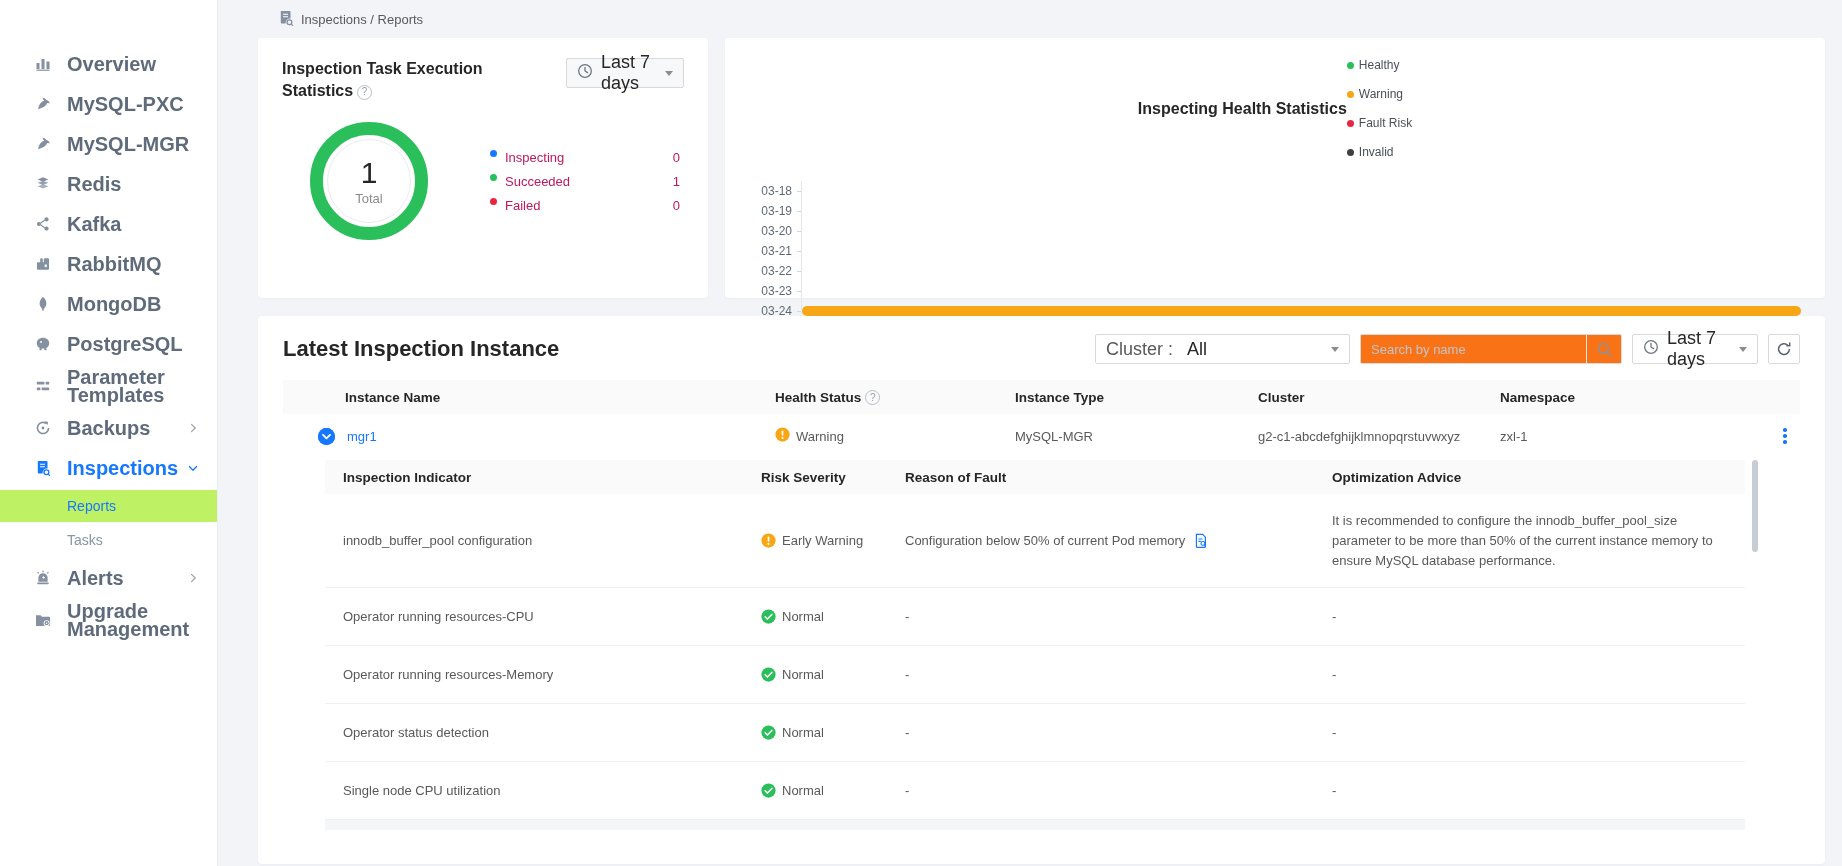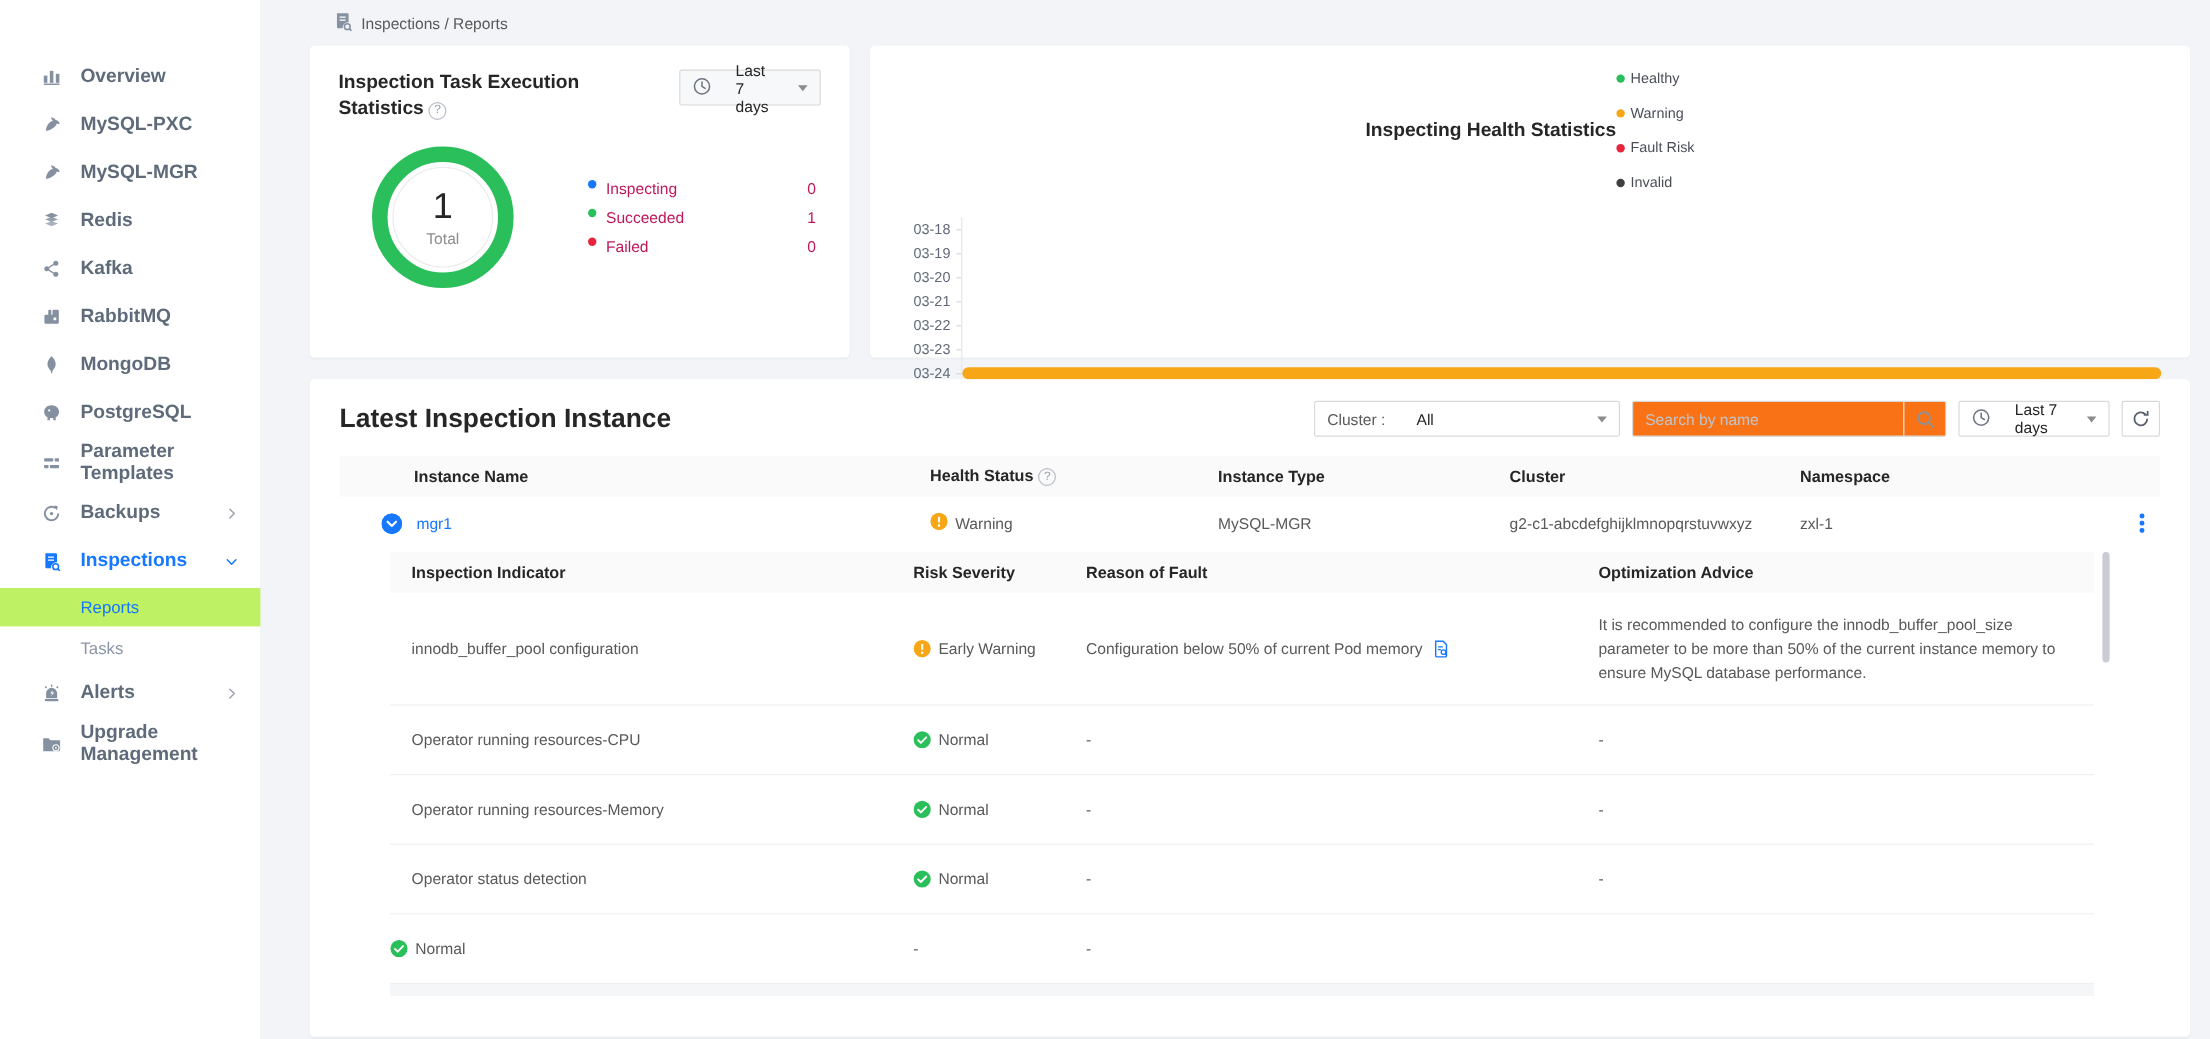--- a/index.html
+++ b/index.html
@@ -4,40 +4,40 @@
 <style>
   * { margin:0; padding:0; box-sizing:border-box; }
   html,body { width:1842px; height:866px; overflow:hidden; }
   body { font-family:"Liberation Sans", sans-serif; background:#f2f4f8; color:#595959; }
   .page { display:flex; width:1842px; height:866px; }
 
   
   .sidebar { width:218px; background:#fff; border-right:1px solid #ebedf0; padding-top:44px; flex:none; }
   .side-item { display:flex; align-items:center; min-height:40px; padding:4px 18px 4px 34px; cursor:pointer; }
   .side-item .sicon { width:17px; height:17px; flex:none; display:flex; align-items:center; justify-content:center; margin-right:16px; }
-  .side-item .slabel { font-size:16px; font-weight:600; color:#5f6b7a; line-height:18px; }
+  .side-item .slabel { font-size:20px; font-weight:600; color:#5f6b7a; line-height:18px; }
   .side-item.active .slabel { color:#1677ff; }
   .side-item .schev { margin-left:auto; display:flex; }
   .side-sub { height:32px; display:flex; align-items:center; padding-left:67px; font-size:14px; color:#8a95a5; cursor:pointer; margin:2px 0; }
   .side-sub.selected { background:#bef264; color:#1677ff; }
 
   
   .main { flex:1; padding:0 17px 0 40px; display:flex; flex-direction:column; }
   .breadcrumb { height:38px; display:flex; align-items:center; gap:7px; padding-left:20px; font-size:13px; color:#595959; }
   .cards-row { display:flex; gap:17px; }
   .card { background:#fff; border-radius:4px; box-shadow:0 1px 2px rgba(30,40,60,.04); }
   .card-task { width:450px; height:260px; padding:20px 24px; flex:none; }
   .card-health { flex:1; height:260px; padding:20px 24px; }
   .card-instances { margin-top:18px; height:548px; padding:18px 25px 0; overflow:hidden; }
 
   .card-title { font-size:16px; font-weight:700; color:#262626; line-height:22px; }
   .help-circle { display:inline-flex; width:15px; height:15px; border:1px solid #b9bec6; border-radius:50%; color:#9aa1ab; font-size:10px; font-weight:400; align-items:center; justify-content:center; vertical-align:1px; margin-left:4px; cursor:pointer; }
 
   
-  .select { display:flex; align-items:center; gap:20px; height:30px; border:1px solid #d9d9d9; border-radius:2px; background:#fff; padding:0 10px; font-size:13px; color:#262626; cursor:pointer; }
+  .select { display:flex; align-items:center; gap:8px; height:30px; border:1px solid #d9d9d9; border-radius:2px; background:#fff; padding:0 10px; font-size:18px; color:#262626; cursor:pointer; }
   .select.gray { background:#f7f8fa; }
   .caret { width:0; height:0; border-left:4.5px solid transparent; border-right:4.5px solid transparent; border-top:5.5px solid #8c8c8c; margin-left:auto; }
 
   
   .task-head { display:flex; justify-content:space-between; align-items:flex-start; }
   .task-head .card-title { width:210px; }
   .task-select { width:118px; flex:none; }
   .donut-row { display:flex; align-items:center; margin-top:20px; padding-left:28px; }
   .donut { width:118px; height:118px; border-radius:50%; border:13px solid #2bbf5c; position:relative; flex:none; }
   .donut-inner { position:absolute; inset:4px; border:1px solid #ececec; border-radius:50%; display:flex; flex-direction:column; align-items:center; justify-content:center; }
@@ -510,20 +510,21 @@
                   </svg>
                 </span>
                 <span>Normal</span>
               </div>
               <div class="c3">
                 <span>-</span>
               </div>
               <div class="c4">-</div>
             </div>
             <div class="drow short">
+              <div class="c1">Single node CPU utilization</div>
               <div class="status">
                 <span style="display:flex">
                   <svg width="15" height="15" viewBox="0 0 16 16" fill="undefined" xmlns="http://www.w3.org/2000/svg">
                     <circle cx="8" cy="8" r="7.6" fill="#2bbf5c"></circle>
                     <path d="M4.4 8.3l2.4 2.4 4.8-4.9" fill="none" stroke="#fff" stroke-width="1.7" stroke-linecap="round" stroke-linejoin="round"></path>
                   </svg>
                 </span>
                 <span>Normal</span>
               </div>
               <div class="c3">

